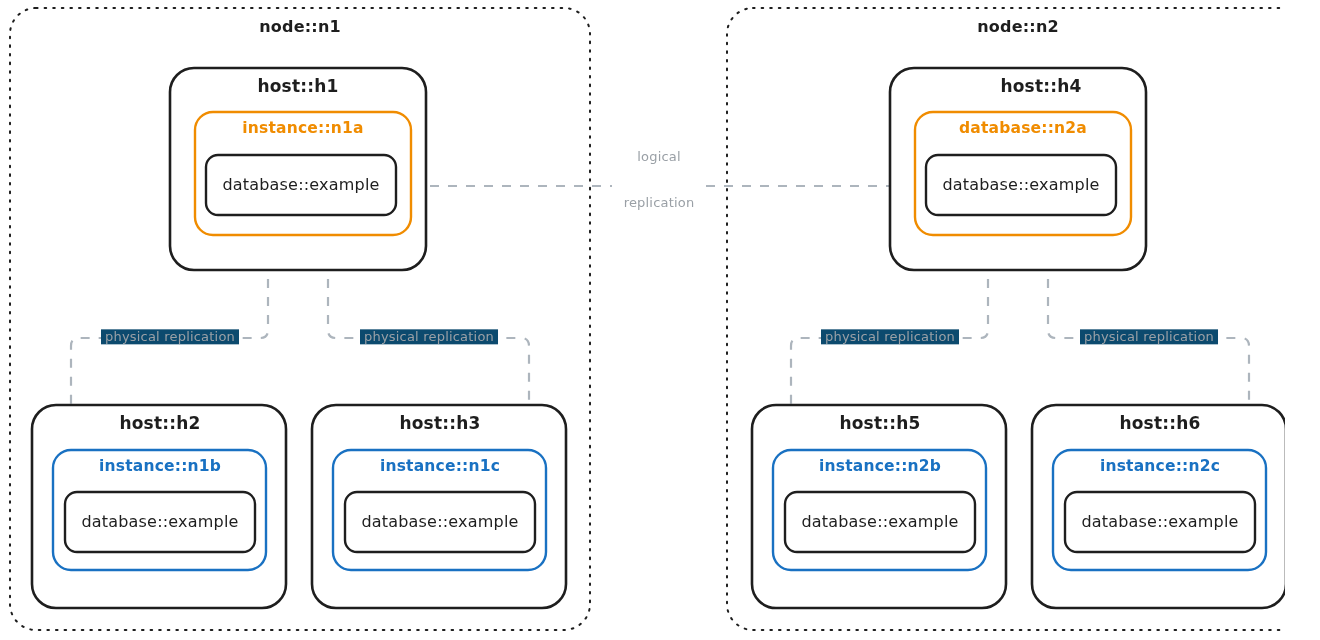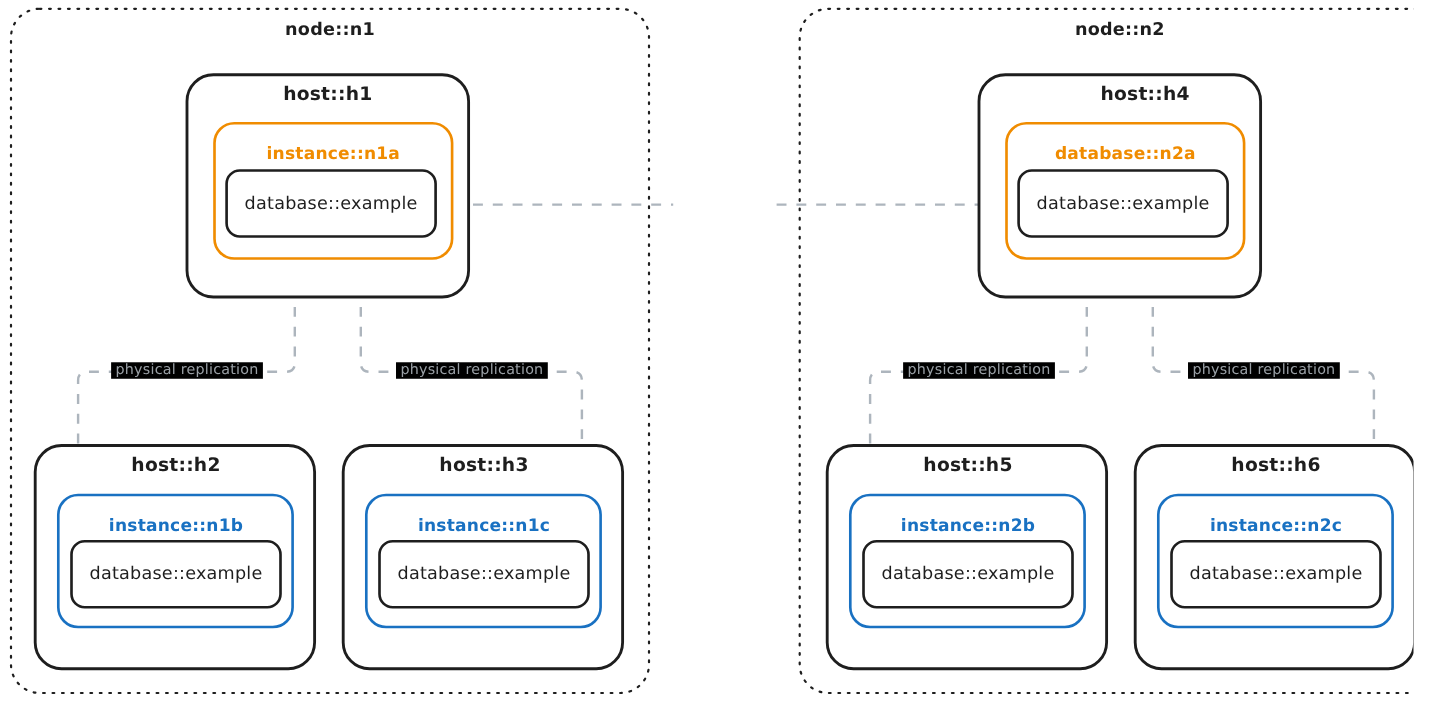--- a/index.html
+++ b/index.html
@@ -81,36 +81,35 @@
     color: #1e1e1e;
   }
   .lbl-host {
     font-size: 17px;
     font-weight: 700;
     color: #1e1e1e;
   }
   .lbl-instance {
     font-size: 15.5px;
     font-weight: 700;
-    margin-top: 12px;
   }
   .lbl-instance.orange { color: #f08c00; }
   .lbl-instance.blue   { color: #1971c2; }
   .lbl-db {
     font-size: 16px;
     font-weight: 400;
     color: #1e1e1e;
   }
   .lbl-edge {
     font-size: 13px;
     color: #9aa0a6;
     font-weight: 400;
   }
   .lbl-edge-bg {
-    background: #000000;
+    background: #0c4a6e;
     padding: 0 4px;
   }
 </style>
 </head>
 <body>
 
 <div id="stage">
 
   <svg class="layer" viewBox="0 0 1320 640">
 
@@ -199,19 +198,23 @@
   <div class="lbl lbl-db" style="left:1021px; top:185px;">database::example</div>
 
   <div class="lbl lbl-host" style="left:880px; top:423px;">host::h5</div>
   <div class="lbl lbl-instance blue" style="left:880px; top:466px;">instance::n2b</div>
   <div class="lbl lbl-db" style="left:880px; top:522px;">database::example</div>
 
   <div class="lbl lbl-host" style="left:1160px; top:423px;">host::h6</div>
   <div class="lbl lbl-instance blue" style="left:1160px; top:466px;">instance::n2c</div>
   <div class="lbl lbl-db" style="left:1160px; top:522px;">database::example</div>
 
+  <div class="lbl lbl-edge" style="left:659px; top:179px;">
+    <div>logical</div>
+    <div>replication</div>
+  </div>
 
   <div class="lbl lbl-edge lbl-edge-bg" style="left:170px; top:337px;">physical replication</div>
   <div class="lbl lbl-edge lbl-edge-bg" style="left:429px; top:337px;">physical replication</div>
   <div class="lbl lbl-edge lbl-edge-bg" style="left:890px; top:337px;">physical replication</div>
   <div class="lbl lbl-edge lbl-edge-bg" style="left:1149px; top:337px;">physical replication</div>
 
 </div>
 
 </body></html>

